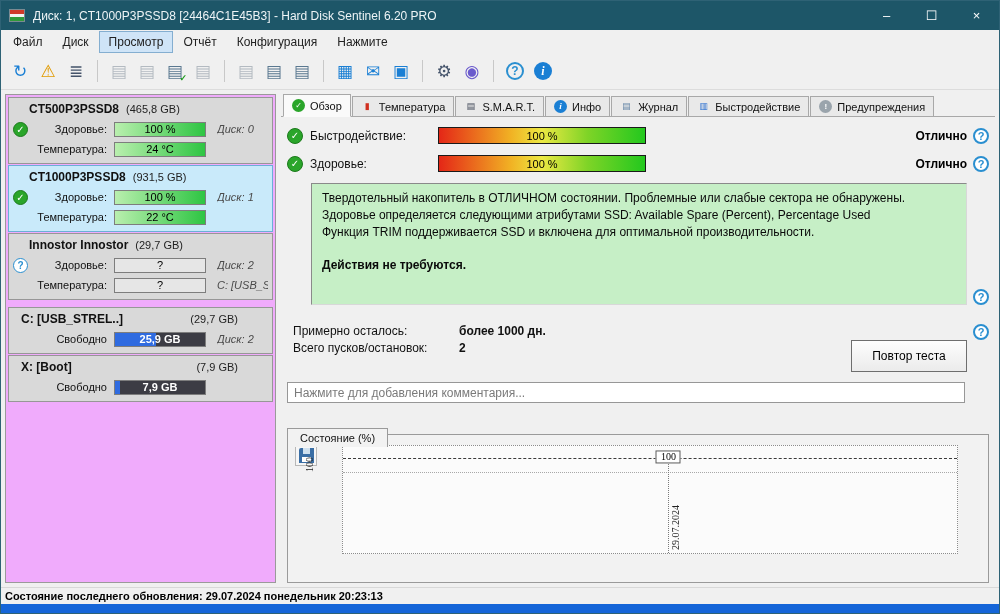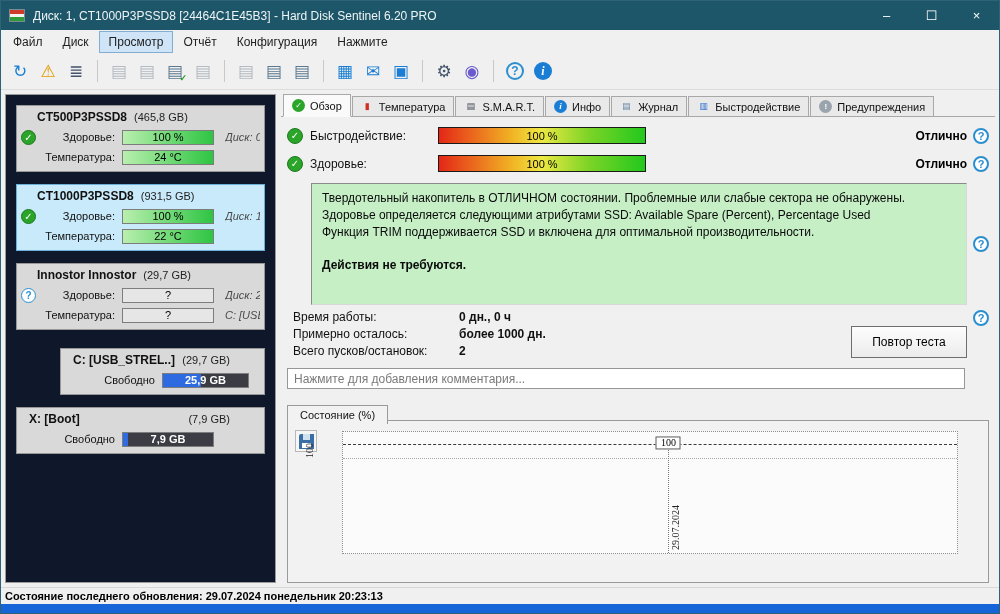--- a/index.html
+++ b/index.html
@@ -36,24 +36,24 @@
        font-size:12px; font-weight:bold; display:flex; align-items:center; justify-content:center; }
   .tbtn.circle-f .tglyph { width:18px; height:18px; background:#1a7fd4; border-radius:50%; color:#fff;
        font-size:12px; font-weight:bold; font-family:"Liberation Serif",serif; font-style:italic;
        display:flex; align-items:center; justify-content:center; }
   .tsep { width:1px; height:22px; background:#c8c8c8; margin:0 6px; }
 
   
   .main { flex:1; min-height:0; display:flex; padding:4px; gap:5px; }
 
   
-  .sidebar { flex:0 0 271px; background:#0f172a; border:1px solid #9a9a9a; padding:10px; display:flex; flex-direction:column; gap:12px; overflow:hidden; }
+  .sidebar { flex:0 0 271px; background:#f0abfc; border:1px solid #9a9a9a; padding:2px; display:flex; flex-direction:column; gap:1px; overflow:hidden; }
   .card { background:#d9d9d9; border:1px solid #979797; padding:2px 4px 4px 4px; }
   .card.selected { background:#c9eafa; border-color:#6ab0d8; }
-  .card.gap-top { margin-top:6px;margin-left:44px; }
+  .card.gap-top { margin-top:6px; }
   .card-header { display:flex; align-items:baseline; gap:7px; padding:2px 0 3px 16px; }
   .card.part .card-header { padding-left:8px; }
   .card.part .card-size { margin-left:auto; margin-right:30px; }
   .card-name { font-weight:bold; font-size:12px; color:#111; }
   .card-size { font-size:11px; color:#222; }
   .crow { display:flex; align-items:center; height:20px; gap:3px; }
   .sicon { width:15px; height:15px; flex:0 0 15px; display:inline-flex; align-items:center; justify-content:center;
            border-radius:50%; font-size:10px; }
   .sicon.ok { background:#2aa52a; border:1px solid #1c7a1c; color:#fff; }
   .sicon.question { background:#fff; border:1px solid #2a8fd0; color:#2a8fd0; font-weight:bold; }
@@ -89,40 +89,40 @@
             color:#fff; font-size:10px; display:inline-flex; align-items:center; justify-content:center; margin-right:7px; }
   .mlabel { width:128px; font-size:12px; color:#111; }
   .pbar { width:208px; height:17px; border:1px solid #1a1a1a; position:relative;
           background:linear-gradient(90deg,#e42717 0%,#f1b224 35%,#ece943 50%,#7fd427 72%,#23c81e 100%);
           display:flex; align-items:center; justify-content:center; }
   .pbar-text { font-size:11px; color:#000; }
   .rating { flex:1; font-size:12px; font-weight:bold; margin-left:14px; color:#000;text-align:right; }
   .help { width:16px; height:16px; flex:0 0 16px; border-radius:50%; border:2px solid #2a8fd0; color:#2a8fd0;
           background:#fff; font-weight:bold; font-size:11px; display:inline-flex; align-items:center; justify-content:center; margin-left:6px; }
 
-  .statusbox-row { display:flex; align-items:center; margin-bottom:5px;padding-left:24px; }
+  .statusbox-row { display:flex; align-items:flex-end; margin-bottom:19px;padding-left:24px; }
   .statusbox { flex:1; min-height:122px; background:#c6efc6; border:1px solid; border-color:#8a8a8a #d8d8d8 #d8d8d8 #8a8a8a;
                padding:6px 10px; font-size:12px; line-height:1.42; color:#0a0a0a; }
   .statusbox .action { font-weight:bold; margin-top:16px; }
 
   .stats-row { display:flex; align-items:flex-start; margin-bottom:10px; }
   .stats { flex:1; display:flex; flex-direction:column; gap:3px; padding-left:6px; }
   .stat { display:flex; font-size:12px; color:#111; }
   .stat .slabel { width:166px; }
   .stat .sval { font-weight:bold; }
   .stats-right { display:flex; align-items:flex-end; padding-top:16px; }
   .retest { min-width:116px; height:32px; font-size:12px; font-family:"Liberation Sans",sans-serif;
             background:linear-gradient(#fdfdfd,#ebebeb); border:1px solid #6e6e6e; padding:0 12px; }
 
   .comment { height:21px; width:calc(100% - 24px); border:1px solid #979797; font-size:12px; padding:2px 6px;
              font-family:"Liberation Sans",sans-serif; color:#222; margin-bottom:12px; background:#fff; }
   .comment::placeholder { color:#7a7a7a; }
 
   .chart-block { flex:1; min-height:0; display:flex; flex-direction:column; }
-  .chart-tab { position:relative; top:4px; z-index:2; width:max-content; display:flex; align-items:center;
+  .chart-tab { position:relative; top:13px; z-index:2; width:max-content; display:flex; align-items:center;
                border:1px solid #9a9a9a; border-bottom:none; background:#f2f2f2; padding:3px 12px; font-size:11px; color:#111; }
   .chart-panel { flex:1; position:relative; border:1px solid #9a9a9a; background:#f2f2f2; min-height:112px;font-family:Liberation Serif, serif; }
   .save-btn { position:absolute; left:7px; top:9px; width:22px; height:22px; border:1px solid #b8b8b8; background:#f6f6f6;
               display:flex; align-items:center; justify-content:center; }
   .floppy { width:15px; height:15px; background:#3a6ea5; position:relative; border-radius:2px 0 0 0; }
   .floppy .shutter { position:absolute; top:0; left:4px; width:7px; height:6px; background:#cfe0ee; }
   .floppy .flabel { position:absolute; bottom:1px; left:3px; width:9px; height:5px; background:#fff; }
   .ylab { position:absolute; left:14px; top:24px; font-size:10px; color:#222; transform:rotate(-90deg); transform-origin:center; }
   .plot { position:absolute; left:54px; right:30px; top:10px; bottom:28px; background:#fbfbfb; border:1px dotted #8c8c8c; }
   .hline { position:absolute; left:0; right:0; top:12px; border-top:1px dashed #3a3a3a; }
@@ -392,24 +392,20 @@
             <p>Здоровье определяется следующими атрибутами SSD: Available Spare (Percent), Percentage Used</p>
             <p>Функция TRIM поддерживается SSD и включена для оптимальной производительности.</p>
             <p class="action">Действия не требуются.</p>
           </div>
           <span class="help">?</span>
         </div>
 
         <div class="stats-row">
           <div class="stats">
             <div class="stat">
-              <span class="slabel">Время работы:</span>
-              <span class="sval">0 дн., 0 ч</span>
-            </div>
-            <div class="stat">
               <span class="slabel">Примерно осталось:</span>
               <span class="sval">более 1000 дн.</span>
             </div>
             <div class="stat">
               <span class="slabel">Всего пусков/остановок:</span>
               <span class="sval">2</span>
             </div>
           </div>
           <div class="stats-right">
             <button class="retest">Повтор теста</button>

